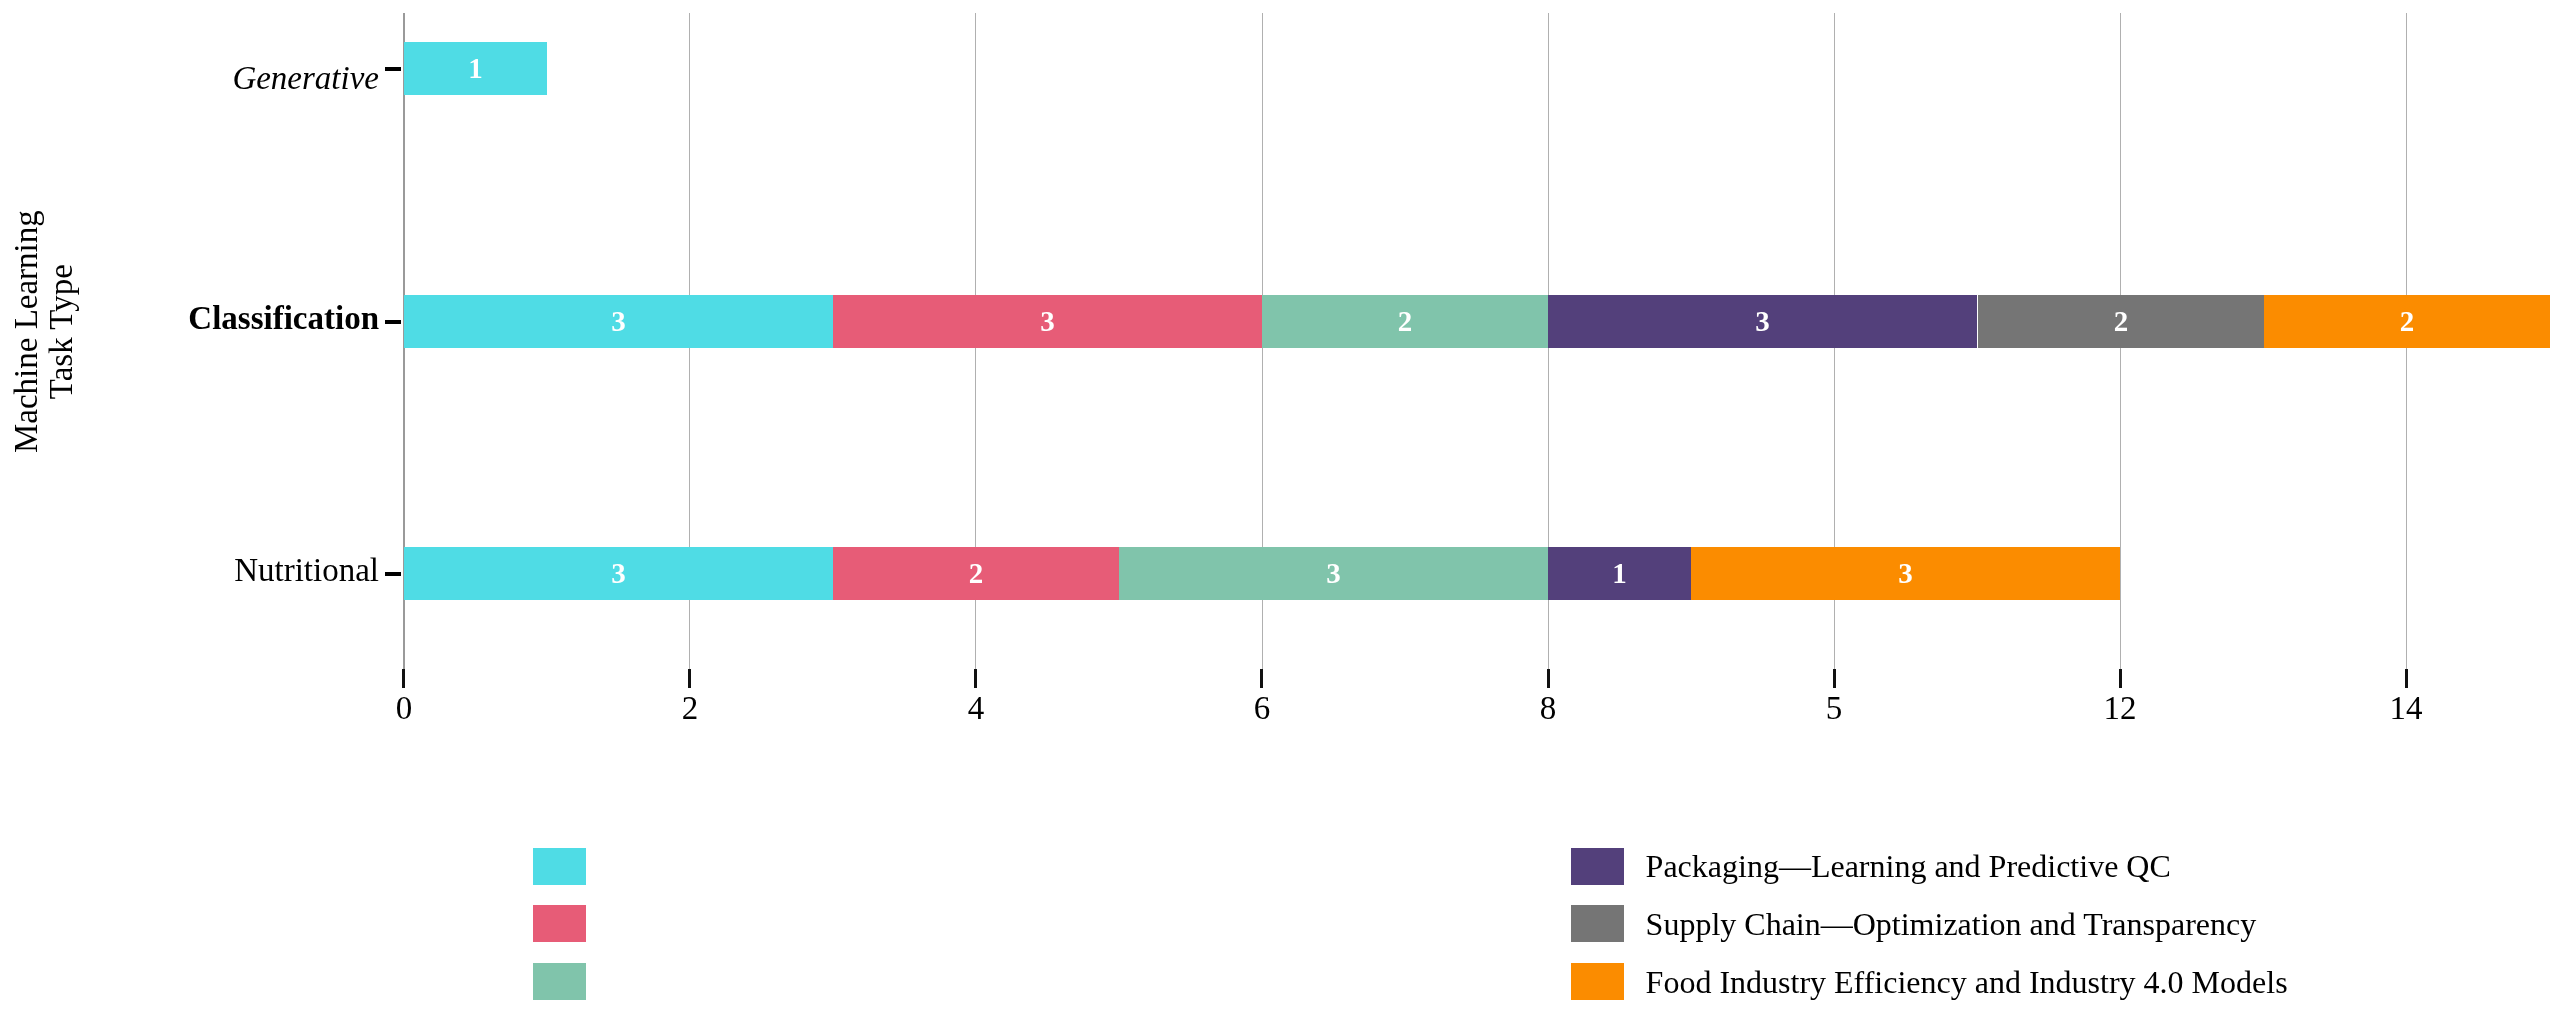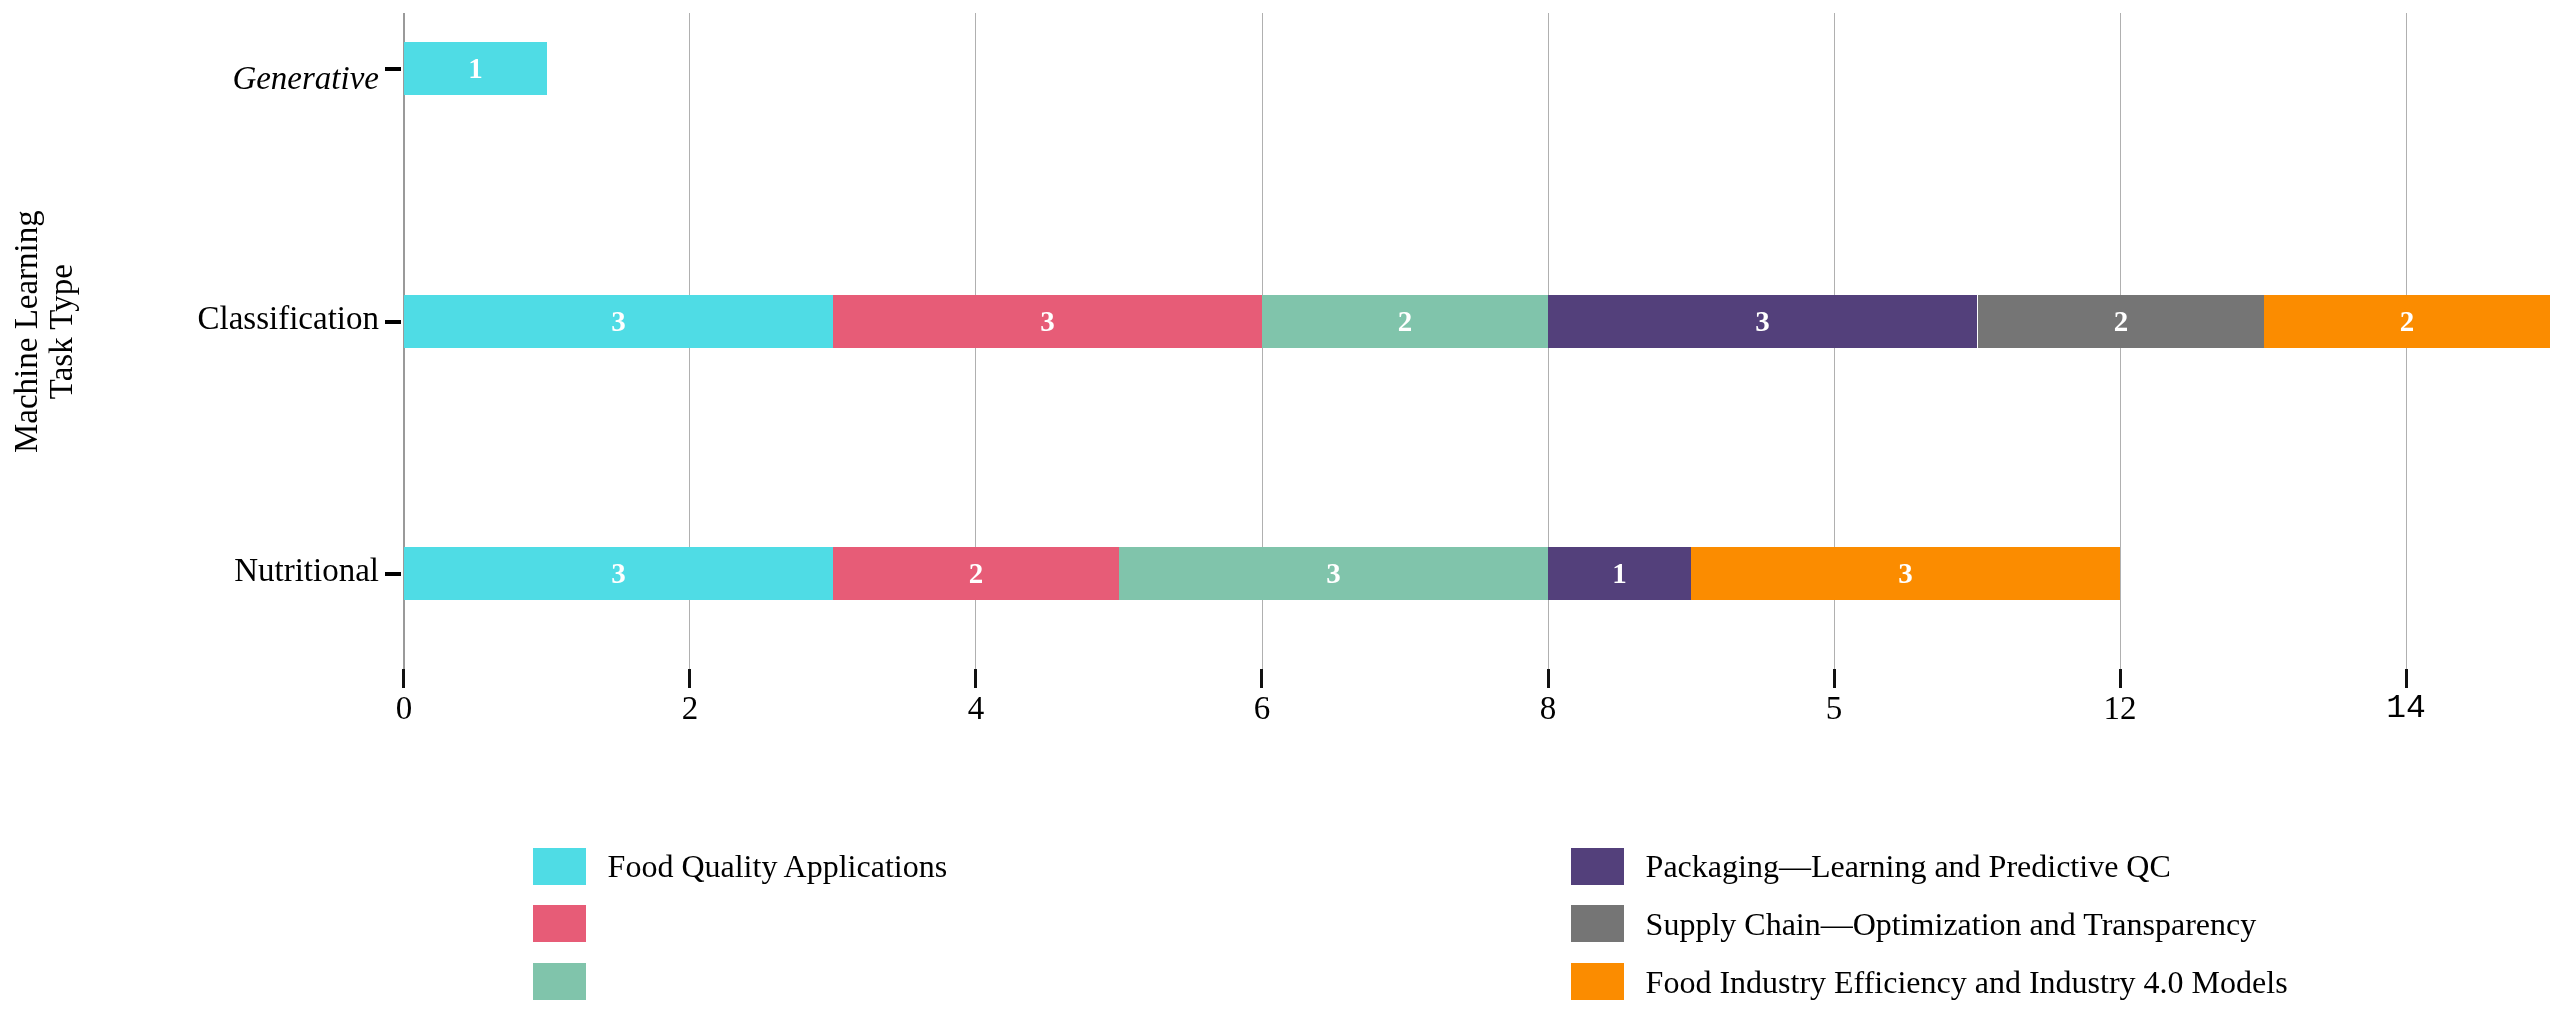--- a/index.html
+++ b/index.html
@@ -123,21 +123,21 @@
   <div id="ylabel-wrap">
     <div id="ylabel">
       <span class="l">Machine Learning</span>
       <span class="l">Task Type</span>
     </div>
   </div>
 
   <div id="ytick-layer">
       <div class="ytick-label" style="position: absolute; right: 2197px; top: 60px; font-style: italic;">Generative</div>
       <div class="ytick-mark" style="left: 385px; top: 67px;"></div>
-      <div class="ytick-label" style="position: absolute; right: 2197px; top: 300px;">Classification</div>
+      <div class="ytick-label" style="position: absolute; right: 2197px; top: 300px; font-weight: bold;">Classification</div>
       <div class="ytick-mark" style="left: 385px; top: 320px;"></div>
       <div class="ytick-label" style="position: absolute; right: 2197px; top: 552px;">Nutritional</div>
       <div class="ytick-mark" style="left: 385px; top: 572px;"></div>
     </div>
   <div id="plot">
       <div class="gridline zero" style="left: -0.7px;"></div>
       <div class="gridline" style="left: 285px;"></div>
       <div class="gridline" style="left: 571px;"></div>
       <div class="gridline" style="left: 858px;"></div>
       <div class="gridline" style="left: 1144px;"></div>
@@ -196,29 +196,28 @@
       <div class="xtick-label" style="left: 976px;">4</div>
       <div class="xtick-mark" style="left: 1260px;"></div>
       <div class="xtick-label" style="left: 1262px;">6</div>
       <div class="xtick-mark" style="left: 1547px;"></div>
       <div class="xtick-label" style="left: 1548px;">8</div>
       <div class="xtick-mark" style="left: 1833px;"></div>
       <div class="xtick-label" style="left: 1834px;">5</div>
       <div class="xtick-mark" style="left: 2119px;"></div>
       <div class="xtick-label" style="left: 2120px;">12</div>
       <div class="xtick-mark" style="left: 2405px;"></div>
-      <div class="xtick-label" style="left: 2406px; font-family: Liberation Mono, monospace;">14</div>
+      <div class="xtick-label" style="left: 2406px;">14</div>
     </div>
 
 
   <div id="legend">
     <div class="legend-col" id="legend-col-left">
         <div class="legend-item">
           <span class="legend-swatch" style="background: rgb(79, 220, 229);"></span>
-          <span class="legend-text">Food Quality Applications</span>
         </div>
         <div class="legend-item">
           <span class="legend-swatch" style="background: rgb(231, 92, 119);"></span>
         </div>
         <div class="legend-item">
           <span class="legend-swatch" style="background: rgb(128, 196, 171);"></span>
         </div>
       </div>
     <div class="legend-col" id="legend-col-right">
         <div class="legend-item">

